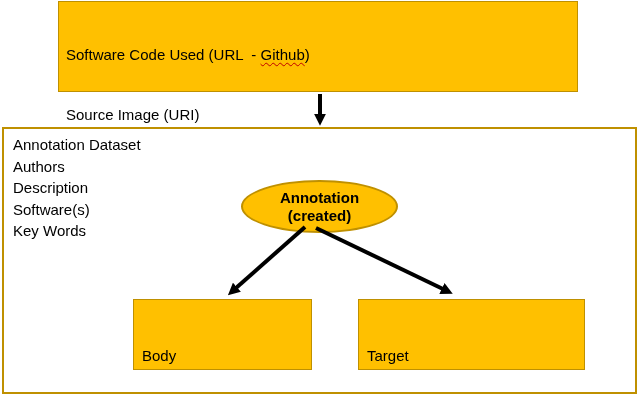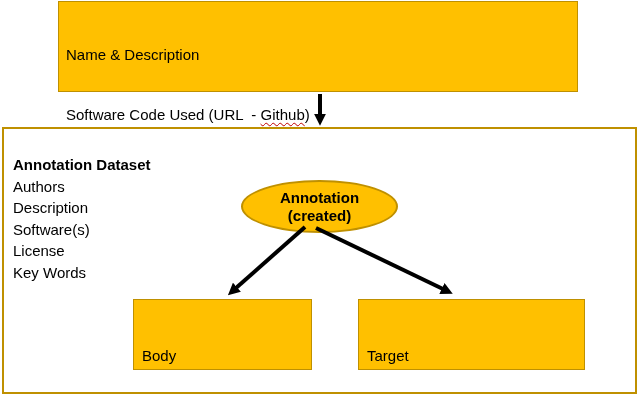--- a/index.html
+++ b/index.html
@@ -24,21 +24,21 @@
   .box-create .title { font-weight: bold; }
   .box-dataset {
     position: absolute;
     left: 2px; top: 127px; width: 635px; height: 267px;
     background: #ffffff;
     border: 2px solid #BF9000;
     padding: 5px 0 0 9px;
     font-size: 15px;
     line-height: 21.5px;
   }
-  .box-dataset .title { font-weight: bold; margin-top: 20px; }
+  .box-dataset .title { font-weight: normal; }
   .ellipse {
     position: absolute;
     left: 241px; top: 180px; width: 157px; height: 53px;
     background: #FFC000;
     border: 2px solid #BF9000;
     border-radius: 50%;
     display: flex;
     flex-direction: column;
     align-items: center;
     justify-content: center;
@@ -68,31 +68,29 @@
   .arrow-layer {
     position: absolute;
     left: 0; top: 0; width: 640px; height: 401px;
     pointer-events: none;
   }
 </style>
 </head>
 <body>
 
 <div class="goldbox box-create">
-  <div>Name &amp; Description</div>
   <div><span>Software Code Used (URL  - </span><span class="spellcheck">Github</span><span>)</span></div>
   <div>Source Image (URI)</div>
 </div>
 
 <div class="box-dataset">
   <div class="title">Annotation Dataset</div>
   <div>Authors</div>
   <div>Description</div>
   <div>Software(s)</div>
-  <div>License</div>
   <div>Key Words</div>
 </div>
 
 <div class="ellipse">
   <div>Annotation</div>
   <div>(created)</div>
 </div>
 
 <div class="goldbox box-body">
   <div class="title">Body</div>

